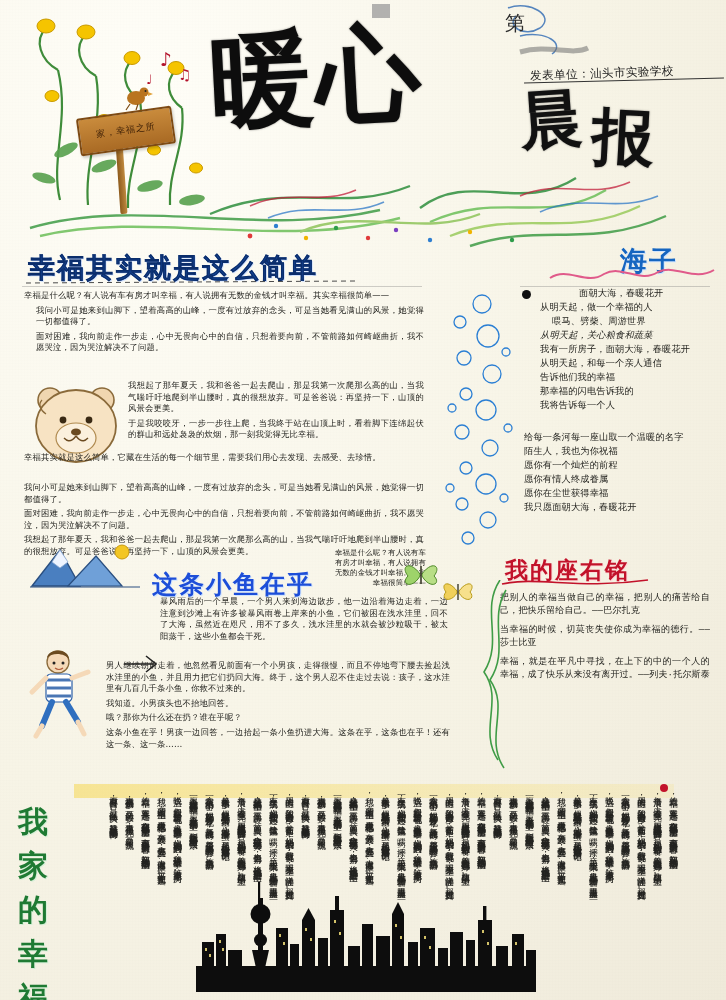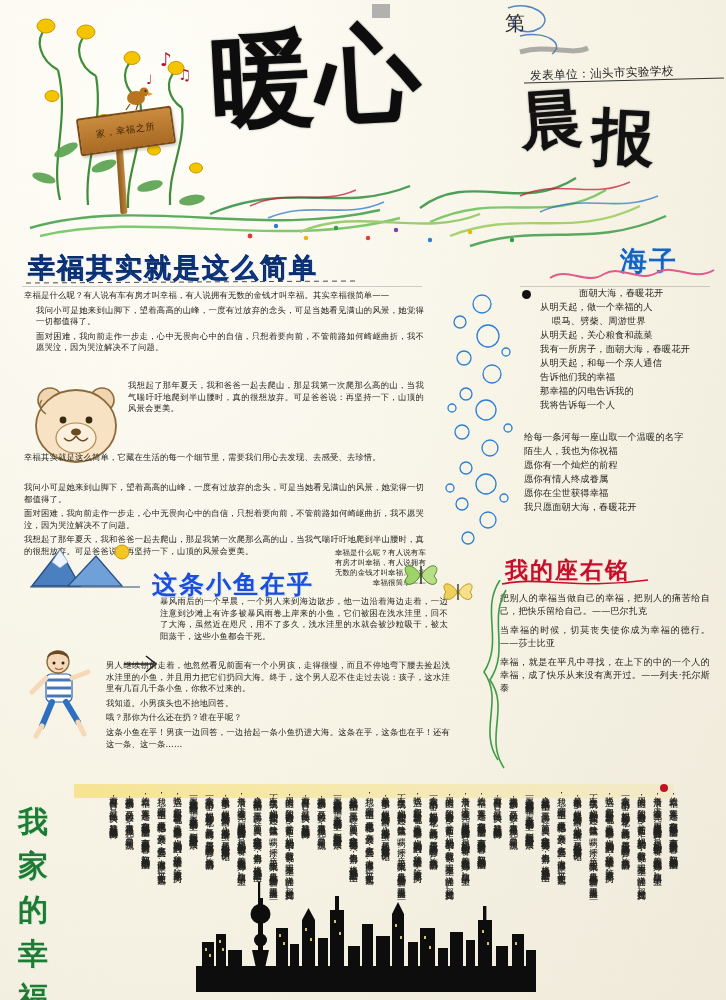--- a/index.html
+++ b/index.html
@@ -226,39 +226,40 @@
     <ellipse cx="46" cy="58" rx="20" ry="15" fill="#fbf0dd" stroke="#b08a4f" stroke-width="1.2"></ellipse>
     <circle cx="33" cy="40" r="3.4" fill="#3a2a14"></circle>
     <circle cx="59" cy="40" r="3.4" fill="#3a2a14"></circle>
     <ellipse cx="46" cy="52" rx="5" ry="3.6" fill="#6b4a20"></ellipse>
     <path d="M46,56 C40,64 36,60 34,58 M46,56 C52,64 56,60 58,58" stroke="#6b4a20" stroke-width="1.4" fill="none"></path>
     <path d="M16,34 C10,30 8,24 12,20" stroke="#8a6a3a" stroke-width="1.2" fill="none"></path>
   </svg>
 
   <div class="abs hand" style="left:128px;top:380px;width:296px;">
     <p style="margin:0 0 3px 0;">我想起了那年夏天，我和爸爸一起去爬山，那是我第一次爬那么高的山，当我气喘吁吁地爬到半山腰时，真的很想放弃。可是爸爸说：再坚持一下，山顶的风景会更美。</p>
+    <p style="margin:0 0 3px 0;">于是我咬咬牙，一步一步往上爬，当我终于站在山顶上时，看着脚下连绵起伏的群山和远处袅袅的炊烟，那一刻我觉得无比幸福。</p>
   </div>
   <div class="abs hand" style="left:24px;top:452px;width:400px;">
     <p style="margin:0 0 3px 0;">幸福其实就是这么简单，它藏在生活的每一个细节里，需要我们用心去发现、去感受、去珍惜。</p>
   </div>
   <div class="abs hand" style="left:24px;top:482px;width:400px;">
     <p style="margin:0 0 3px 0;">我问小可是她来到山脚下，望着高高的山峰，一度有过放弃的念头，可是当她看见满山的风景，她觉得一切都值得了。</p>
     <p style="margin:0 0 3px 0;">面对困难，我向前走作一步走，心中无畏向心中的自信，只想着要向前，不管前路如何崎岖曲折，我不愿哭泣，因为哭泣解决不了问题。</p>
     <p style="margin:0 0 3px 0;">我想起了那年夏天，我和爸爸一起去爬山，那是我第一次爬那么高的山，当我气喘吁吁地爬到半山腰时，真的很想放弃。可是爸爸说：再坚持一下，山顶的风景会更美。</p>
   </div>
   <div class="abs hand tiny" style="left:330px;top:548px;width:96px;text-align:right;">幸福是什么呢？有人说有车有房才叫幸福，有人说拥有无数的金钱才叫幸福。其实幸福很简单——</div>
 
   <div class="abs" style="left:522px;top:288px;width:14px;height:14px;">
     <div class="circ-mark" style="left:0;top:2px;"></div>
   </div>
   <div class="abs hand" style="left:540px;top:286px;width:176px;line-height:13px;font-size:9.2px;">
     <p style="margin:0 0 1px 0;padding-left:39px;">面朝大海，春暖花开</p>
     <p style="margin:0 0 1px 0;">从明天起，做一个幸福的人</p>
     <p style="margin:0 0 1px 0;padding-left:12px;">喂马、劈柴、周游世界</p>
-    <p style="margin:0 0 1px 0;">从明天起，关心粮食和蔬菜</p>
+    <p style="margin:0 0 1px 0;font-style:italic;">从明天起，关心粮食和蔬菜</p>
     <p style="margin:0 0 1px 0;">我有一所房子，面朝大海，春暖花开</p>
     <p style="margin:0 0 1px 0;">从明天起，和每一个亲人通信</p>
     <p style="margin:0 0 1px 0;">告诉他们我的幸福</p>
     <p style="margin:0 0 1px 0;">那幸福的闪电告诉我的</p>
     <p style="margin:0 0 1px 0;">我将告诉每一个人</p>
   </div>
   <div class="abs hand" style="left:524px;top:430px;width:192px;line-height:13px;font-size:9.2px;">
     <p style="margin:0 0 1px 0;">给每一条河每一座山取一个温暖的名字</p>
     <p style="margin:0 0 1px 0;">陌生人，我也为你祝福</p>
     <p style="margin:0 0 1px 0;">愿你有一个灿烂的前程</p>
@@ -341,21 +342,21 @@
   <svg class="bfly" style="left:440px;top:576px;width:36px;height:30px;">
     <path d="M17,15 C8,3 0,8 6,16 C0,23 10,28 17,17 Z" fill="#f0d05a" stroke="#b89a16" stroke-width="1"></path>
     <path d="M19,15 C28,3 36,8 30,16 C36,23 26,28 19,17 Z" fill="#f7e08c" stroke="#b89a16" stroke-width="1"></path>
     <line x1="18" y1="8" x2="18" y2="24" stroke="#3a3a2a" stroke-width="1.4"></line>
   </svg>
 
   <svg class="abs" style="left:498px;top:548px;width:214px;height:40px;">
     <rect x="2" y="2" width="150" height="30" fill="none" stroke="#c2122a" stroke-width="0"></rect>
     <path d="M4,36 C40,28 80,42 150,32" stroke="#c2122a" stroke-width="1.6" fill="none"></path>
   </svg>
-  <div class="abs hand" style="left:500px;top:592px;width:210px;line-height:13px;font-size:9px;">
+  <div class="abs hand" style="left:500px;top:592px;width:210px;line-height:13px;font-size:9px;font-family:Liberation Mono, monospace;">
     <p style="margin:0 0 6px 0;">把别人的幸福当做自己的幸福，把别人的痛苦给自己，把快乐留给自己。——巴尔扎克</p>
     <p style="margin:0 0 6px 0;">当幸福的时候，切莫丧失使你成为幸福的德行。——莎士比亚</p>
     <p style="margin:0 0 6px 0;">幸福，就是在平凡中寻找，在上下的中的一个人的幸福，成了快乐从来没有离开过。——列夫·托尔斯泰</p>
   </div>
 
   <svg class="abs" style="left:470px;top:580px;width:40px;height:200px;">
     <g fill="none" stroke="#3f9c46" stroke-width="1.6">
       <path d="M30,0 C10,30 34,60 14,92 C34,120 8,150 28,180"></path>
       <path d="M36,10 C18,40 40,70 20,100 C40,128 14,158 34,188"></path>
     </g>

